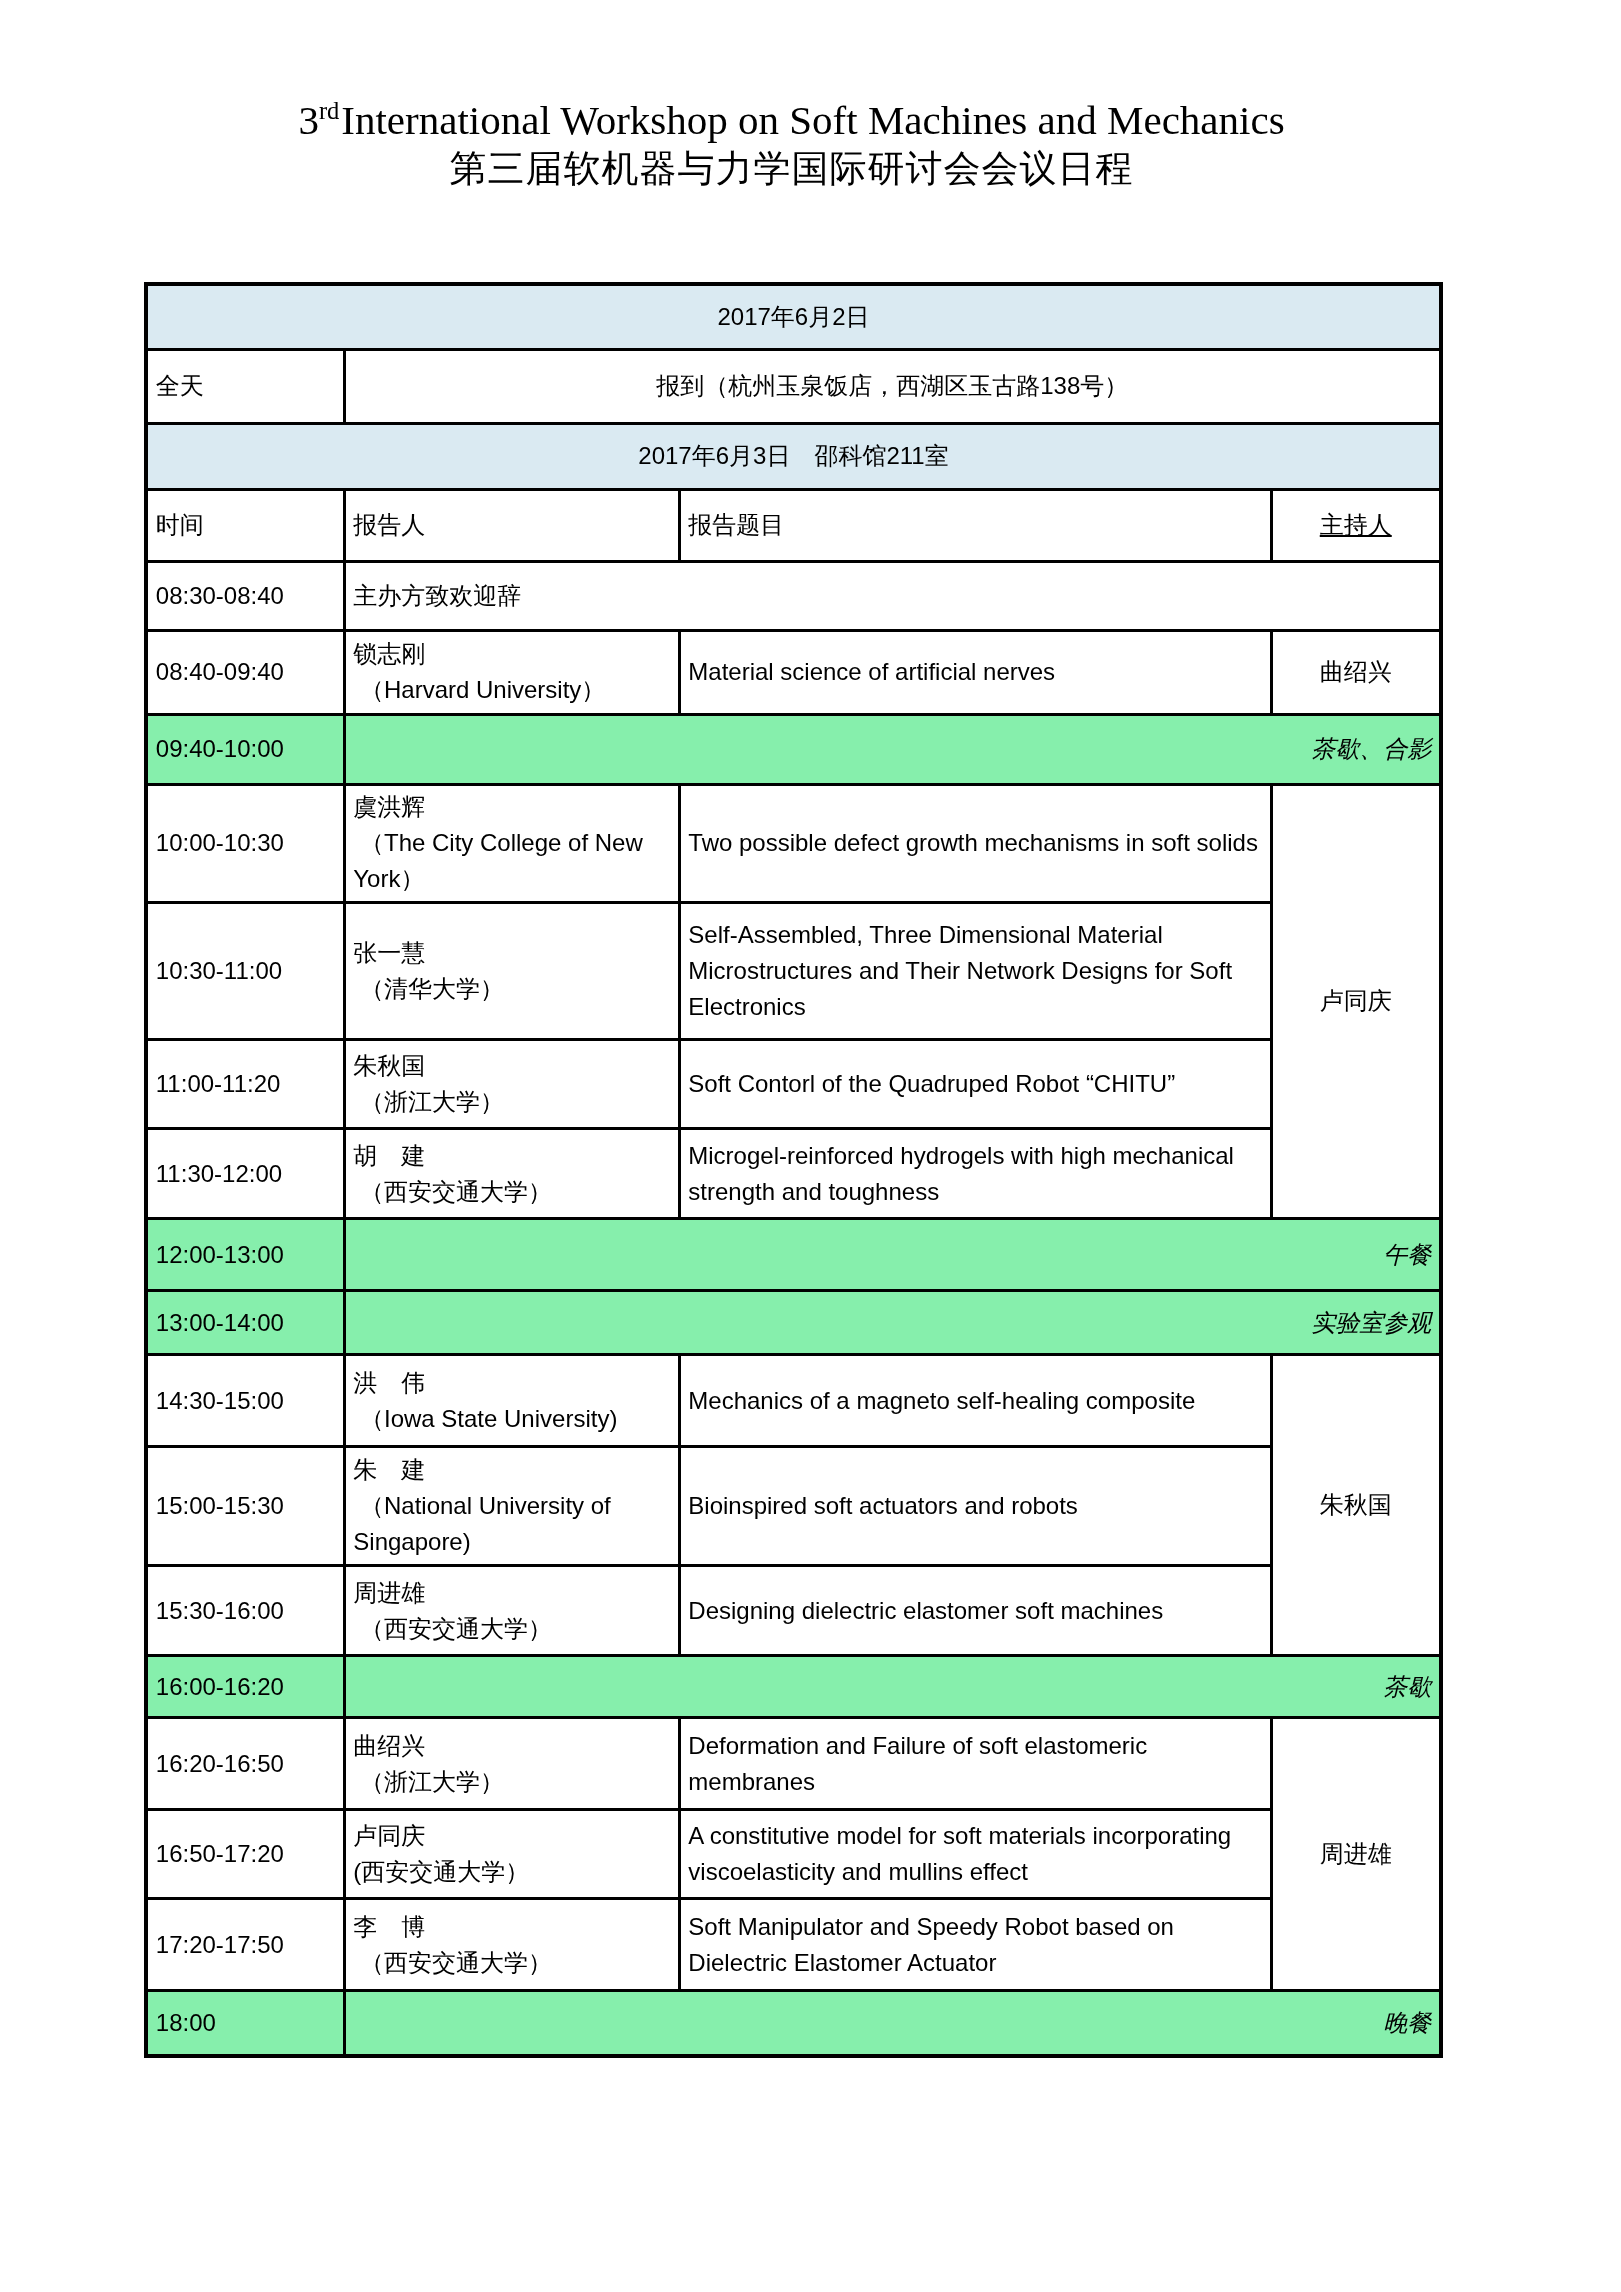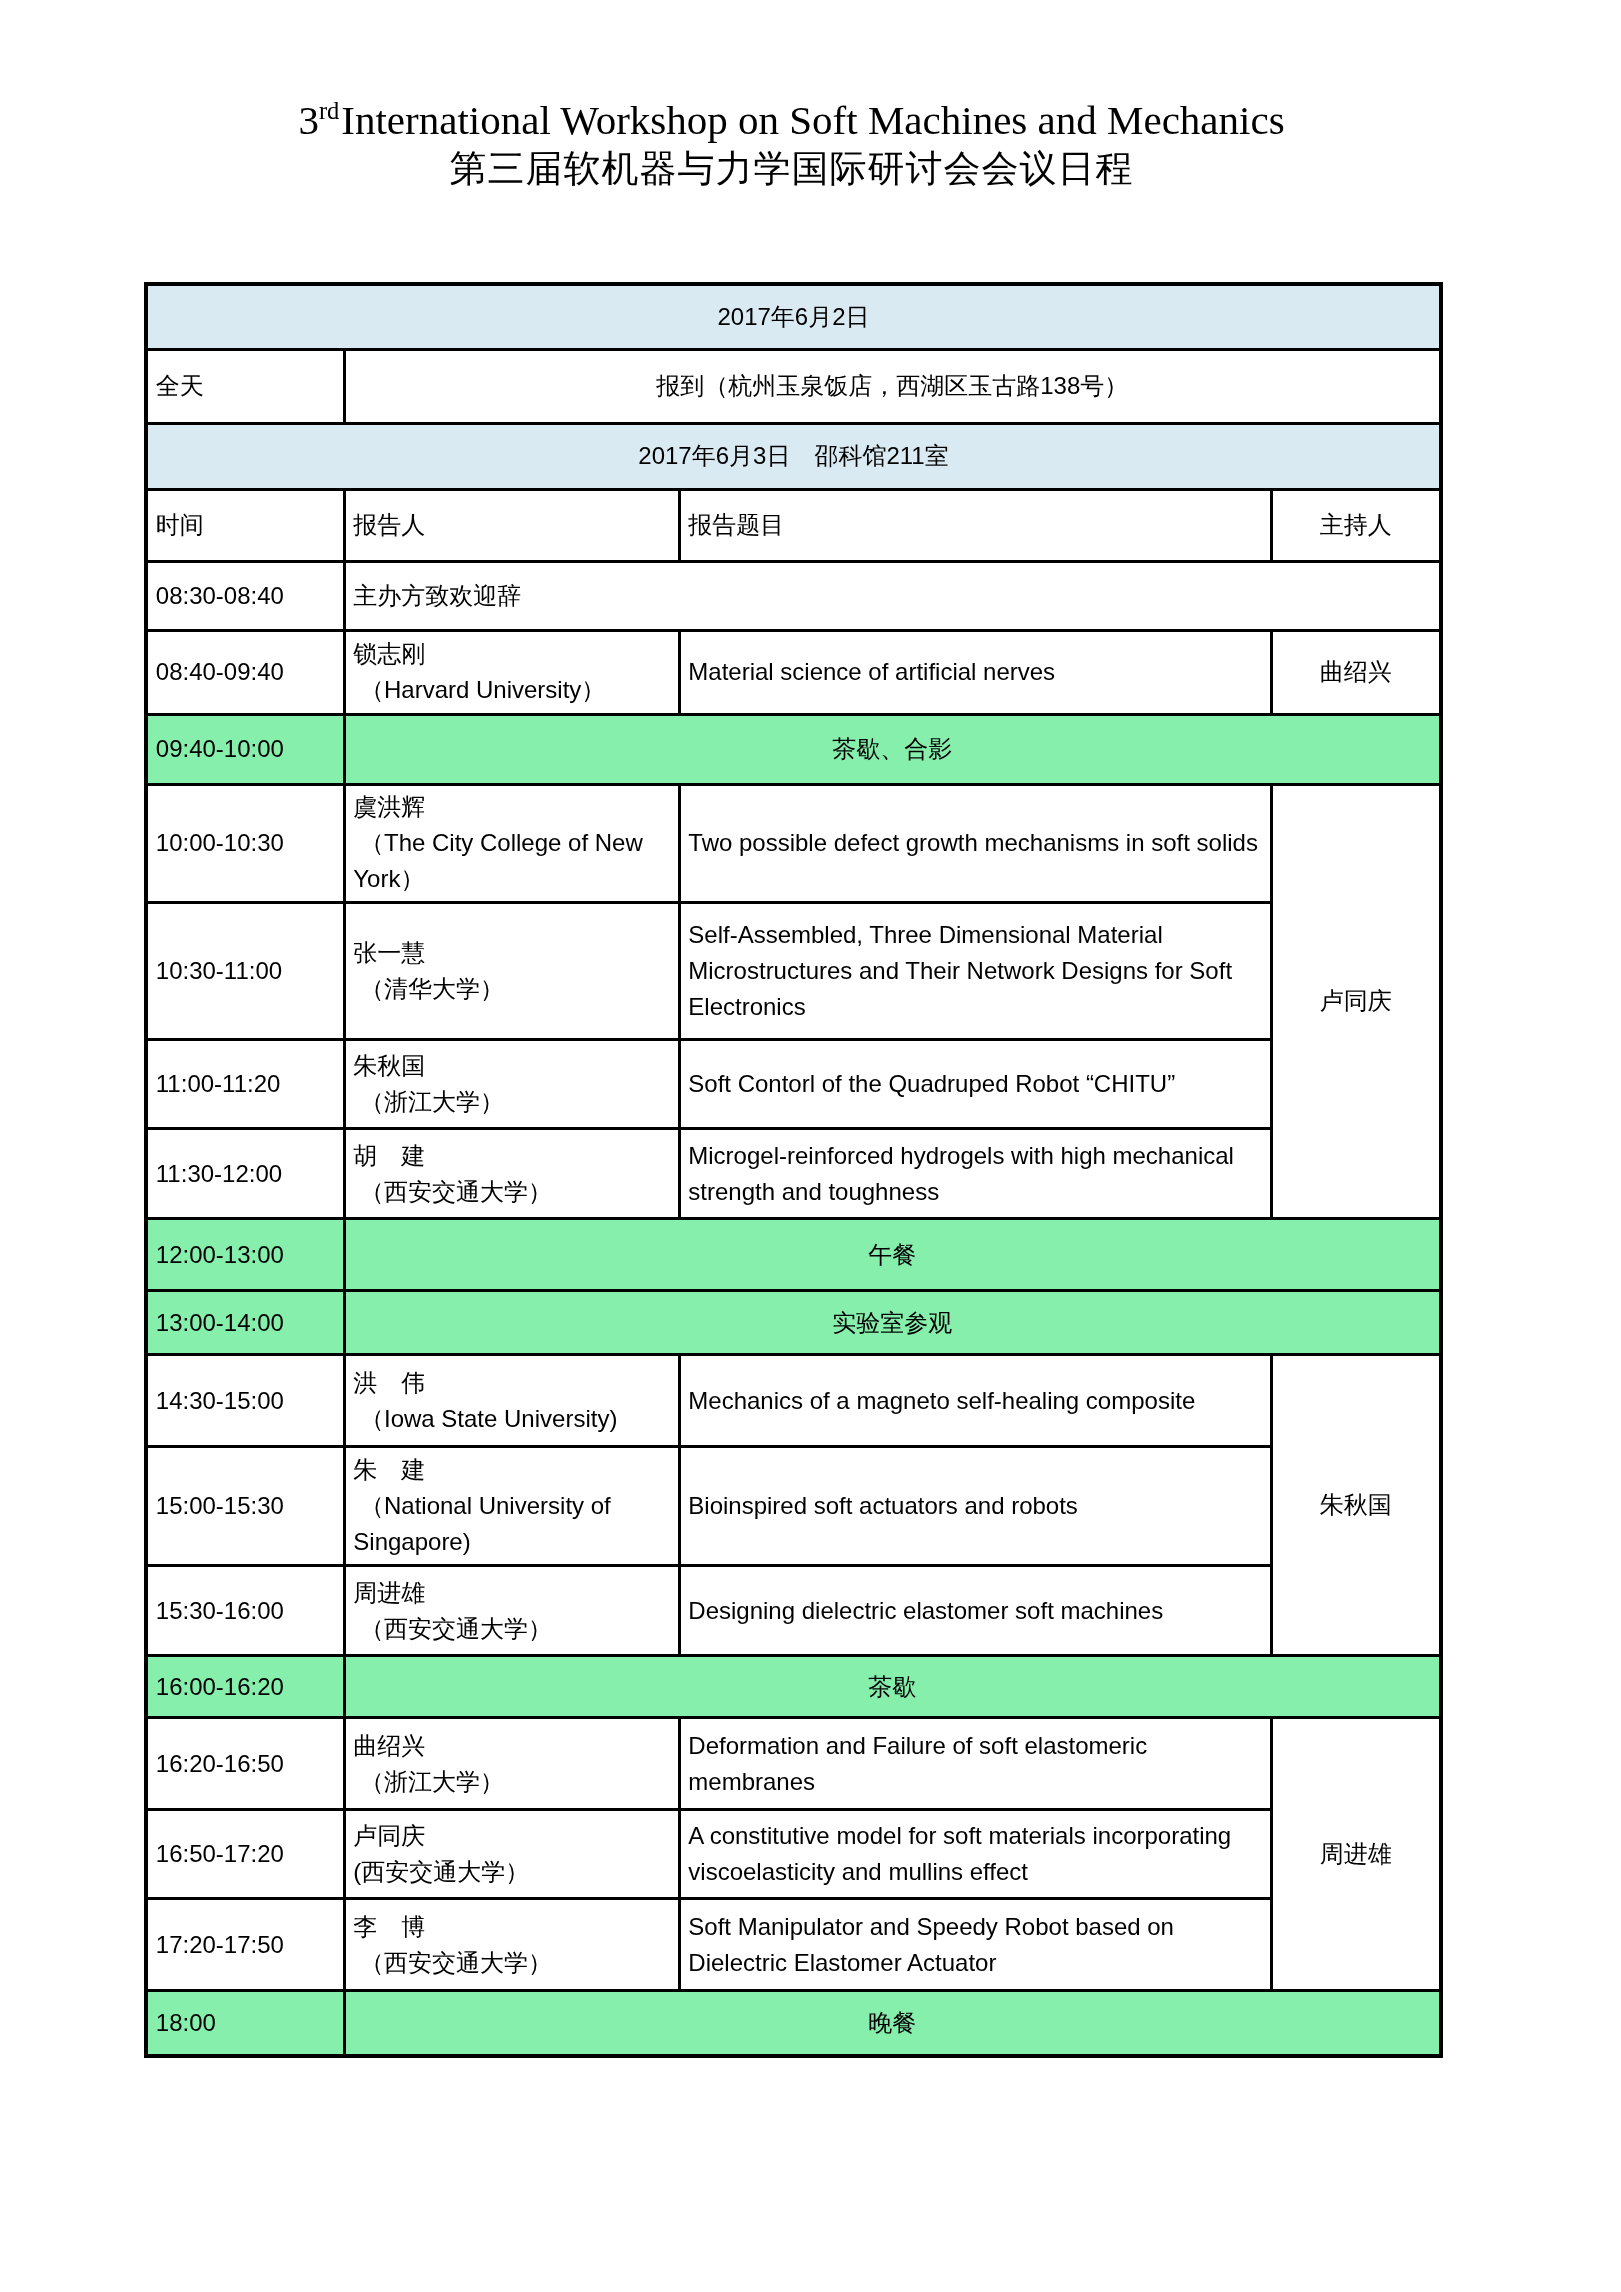--- a/index.html
+++ b/index.html
@@ -45,33 +45,33 @@
     padding: 3.9px 7.8px;
     overflow: hidden;
   }
   .section-header {
     background: #daeaf2;
     font-weight: bold;
     font-size: 29px;
     text-align: center;
   }
   .colhead { font-weight: bold; font-size: 26.5px; text-align: left; }
-  .colhead.center { text-align: center; }
+  .colhead.center { text-align: center; text-decoration: underline; }
   .time-cell { text-align: left; }
   .speaker-cell {
     text-align: left;
     white-space: pre-wrap;
     line-height: 36px;
   }
   .talk-title-cell { text-align: left; line-height: 36px; }
   .chair-cell { text-align: center; }
   .event-cell { text-align: center; margin-top: 39px; }
   .welcome-cell { text-align: left; }
   .break-row td { background: #86efac; }
-  .break-cell { text-align: center; }
+  .break-cell { text-align: right; font-style: italic; }
 </style>
 </head>
 <body>
 
 <div class="doc">
 
   <div class="title-block">
     <div class="title"><span>3</span><sup>rd</sup><span>International Workshop on Soft Machines and Mechanics</span></div>
     <div class="subtitle">第三届软机器与力学国际研讨会会议日程</div>
   </div>

